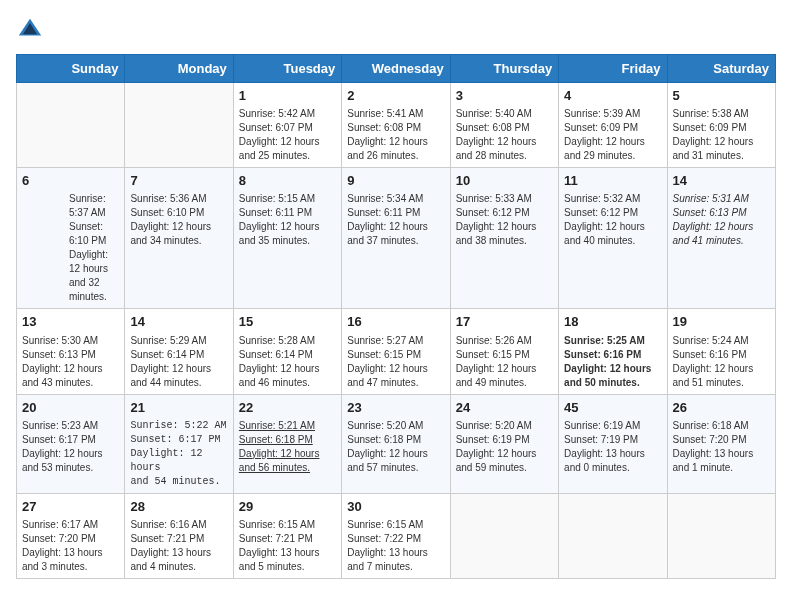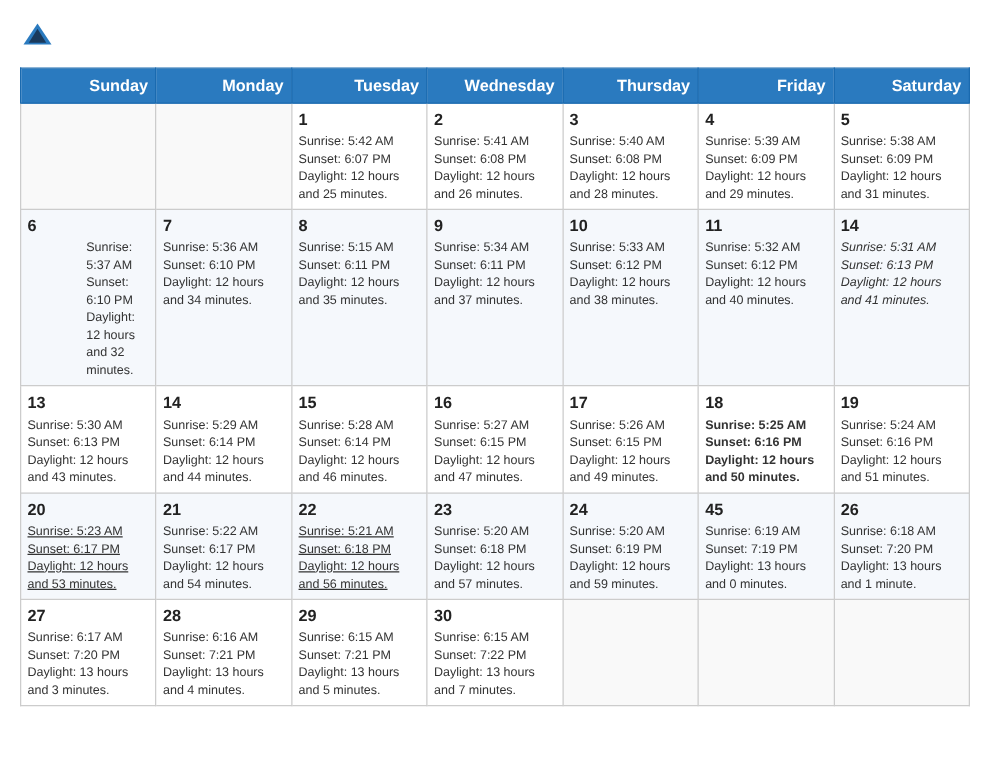--- a/index.html
+++ b/index.html
@@ -254,28 +254,28 @@
           <span class="day-number">19</span>
           <div class="day-info" style="white-space: pre-line;">Sunrise: 5:24 AM
 Sunset: 6:16 PM
 Daylight: 12 hours
 and 51 minutes.</div>
         </td>
       </tr>
       <tr>
         <td>
           <span class="day-number">20</span>
-          <div class="day-info" style="white-space: pre-line; text-decoration: underline;">Sunrise: 5:23 AM
+          <div class="day-info" style="white-space: pre-line;">Sunrise: 5:23 AM
 Sunset: 6:17 PM
 Daylight: 12 hours
 and 53 minutes.</div>
         </td>
         <td>
           <span class="day-number">21</span>
-          <div class="day-info" style="white-space: pre-line;">Sunrise: 5:22 AM
+          <div class="day-info" style="white-space: pre-line; font-family: Liberation Mono, monospace;">Sunrise: 5:22 AM
 Sunset: 6:17 PM
 Daylight: 12 hours
 and 54 minutes.</div>
         </td>
         <td>
           <span class="day-number">22</span>
           <div class="day-info" style="white-space: pre-line; text-decoration: underline;">Sunrise: 5:21 AM
 Sunset: 6:18 PM
 Daylight: 12 hours
 and 56 minutes.</div>

